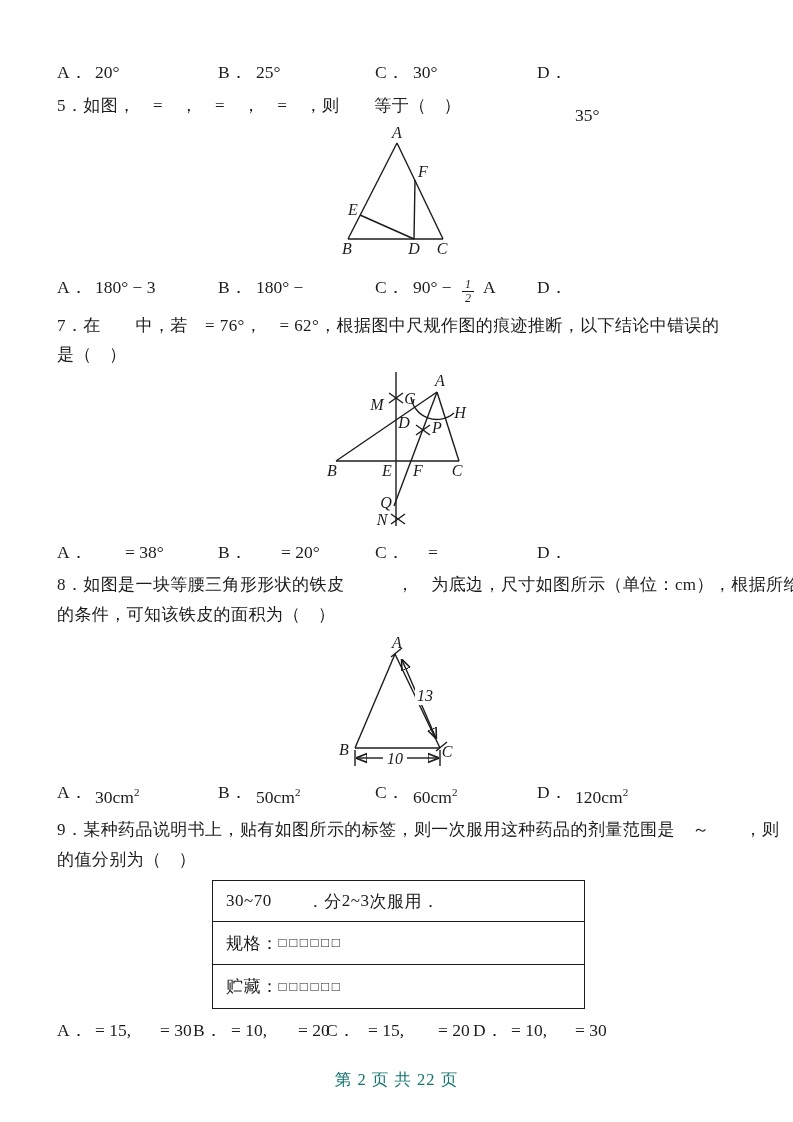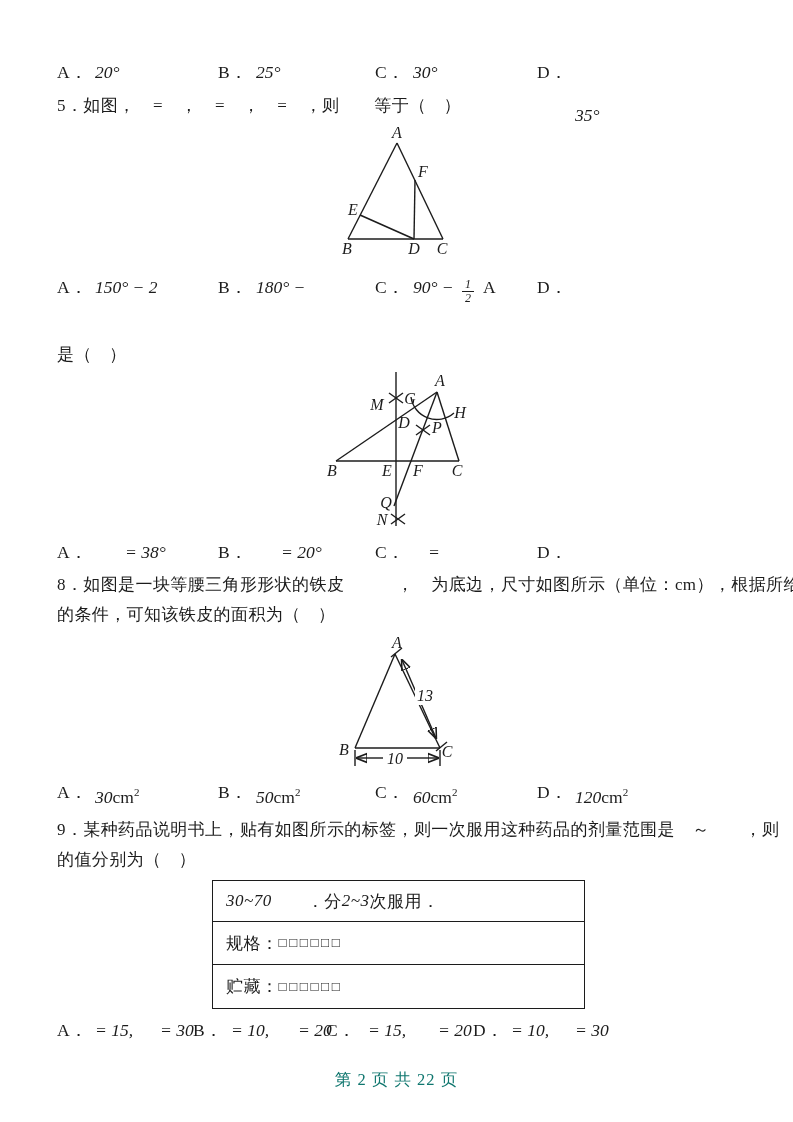--- a/index.html
+++ b/index.html
@@ -3,21 +3,21 @@
 <meta charset="utf-8">
 <style>
   html,body { margin:0; padding:0; background:#ffffff; }
   .page {
     position:relative; width:793px; height:1122px; background:#fff;
     font-family:"Liberation Serif", serif; color:#1c1c1c; overflow:hidden;
   }
   .abs { position:absolute; white-space:nowrap; }
   .t17 { font-size:17px; letter-spacing:0.4px; line-height:22px; }
   .t18 { font-size:17.5px; line-height:22px; }
-  .it  { font-style:italic; }
+  .it  { }
   sup.sq { font-size:11px; }
   .frac { display:inline-block; text-align:center; font-style:italic; font-size:12px; line-height:1.1; vertical-align:-9px; }
   .frac .num { display:block; border-bottom:1.2px solid #1c1c1c; padding:0 3px; }
   .frac .den { display:block; }
   svg text { font-family:"Liberation Serif", serif; font-style:italic; font-size:16px; fill:#1c1c1c; }
   svg line, svg path, svg polyline { stroke:#1c1c1c; stroke-width:1.4; fill:none; }
   .medtable { position:absolute; left:212px; top:880px; width:371px; border:1.6px solid #1c1c1c; background:#fff; }
   .medtable .row { padding-left:13px; font-size:17px; letter-spacing:0.5px; display:flex; align-items:center; }
   .medtable .r1 { height:40px; }
   .medtable .r2 { height:42px; border-top:1.6px solid #1c1c1c; }
@@ -49,28 +49,29 @@
     <line x1="30" y1="90" x2="84" y2="114"></line>
     <text x="67" y="13" text-anchor="middle">A</text>
     <text x="93" y="52" text-anchor="middle">F</text>
     <text x="23" y="90" text-anchor="middle">E</text>
     <text x="17" y="129" text-anchor="middle">B</text>
     <text x="84" y="129" text-anchor="middle">D</text>
     <text x="112" y="129" text-anchor="middle">C</text>
   </svg>
 
   <div class="abs t18" style="left:57px;  top:276px;">A．</div>
-  <div class="abs t18 it" style="left:95px;  top:276px;">150° − 2</div>
+  <div class="abs t18 it" style="left:95px;  top:276px;">180° − 3</div>
   <div class="abs t18" style="left:218px; top:276px;">B．</div>
   <div class="abs t18 it" style="left:256px; top:276px;">180° −</div>
   <div class="abs t18" style="left:375px; top:276px;">C．</div>
   <div class="abs t18 it" style="left:413px; top:276px;">90° −</div>
   <div class="abs t18" style="left:462px; top:276px;"><span class="frac"><span class="num">1</span><span class="den">2</span></span><span style="margin-left:9px;">A</span></div>
   <div class="abs t18" style="left:537px; top:276px;">D．</div>
 
+  <div class="abs t17" style="left:57px; top:315px;"><span>7．在　　中，若　</span><span class="it">= 76°，　</span><span class="it">= 62°，</span><span>根据图中尺规作图的痕迹推断，以下结论中错误的</span></div>
   <div class="abs t17" style="left:57px; top:344px;">是（　）</div>
 
   <svg class="abs" style="left:318px; top:368px;" width="168" height="162" viewBox="0 0 168 162">
     <line x1="78" y1="4" x2="78" y2="158"></line>
     <line x1="18" y1="93" x2="119" y2="24"></line>
     <line x1="18" y1="93" x2="141" y2="93"></line>
     <line x1="119" y1="24" x2="141" y2="93"></line>
     <line x1="119" y1="24" x2="76" y2="138"></line>
     <path d="M 93 29 A 26 26 0 0 0 136 45"></path>
     <line x1="71" y1="25" x2="85" y2="35"></line>

